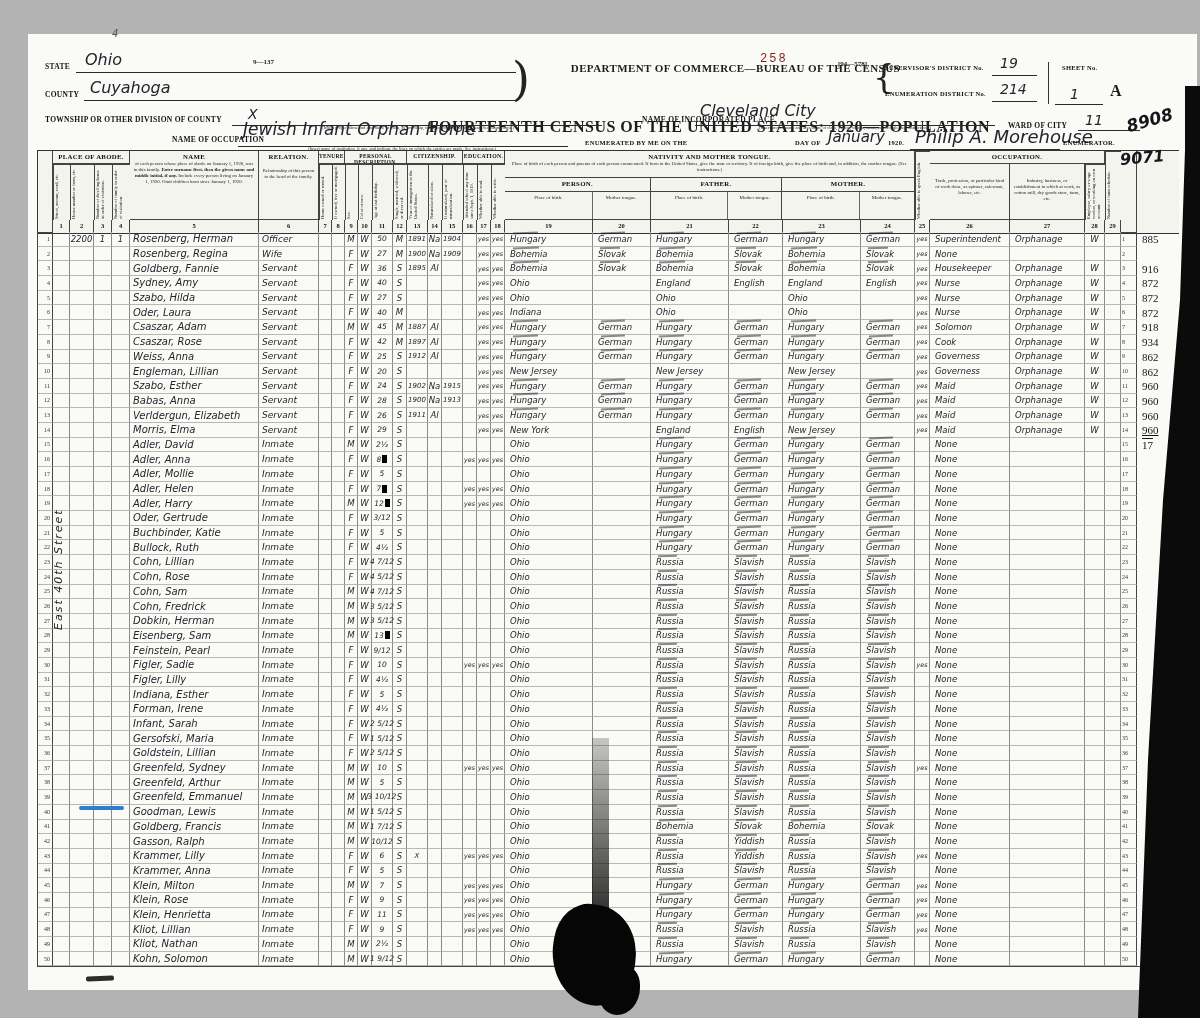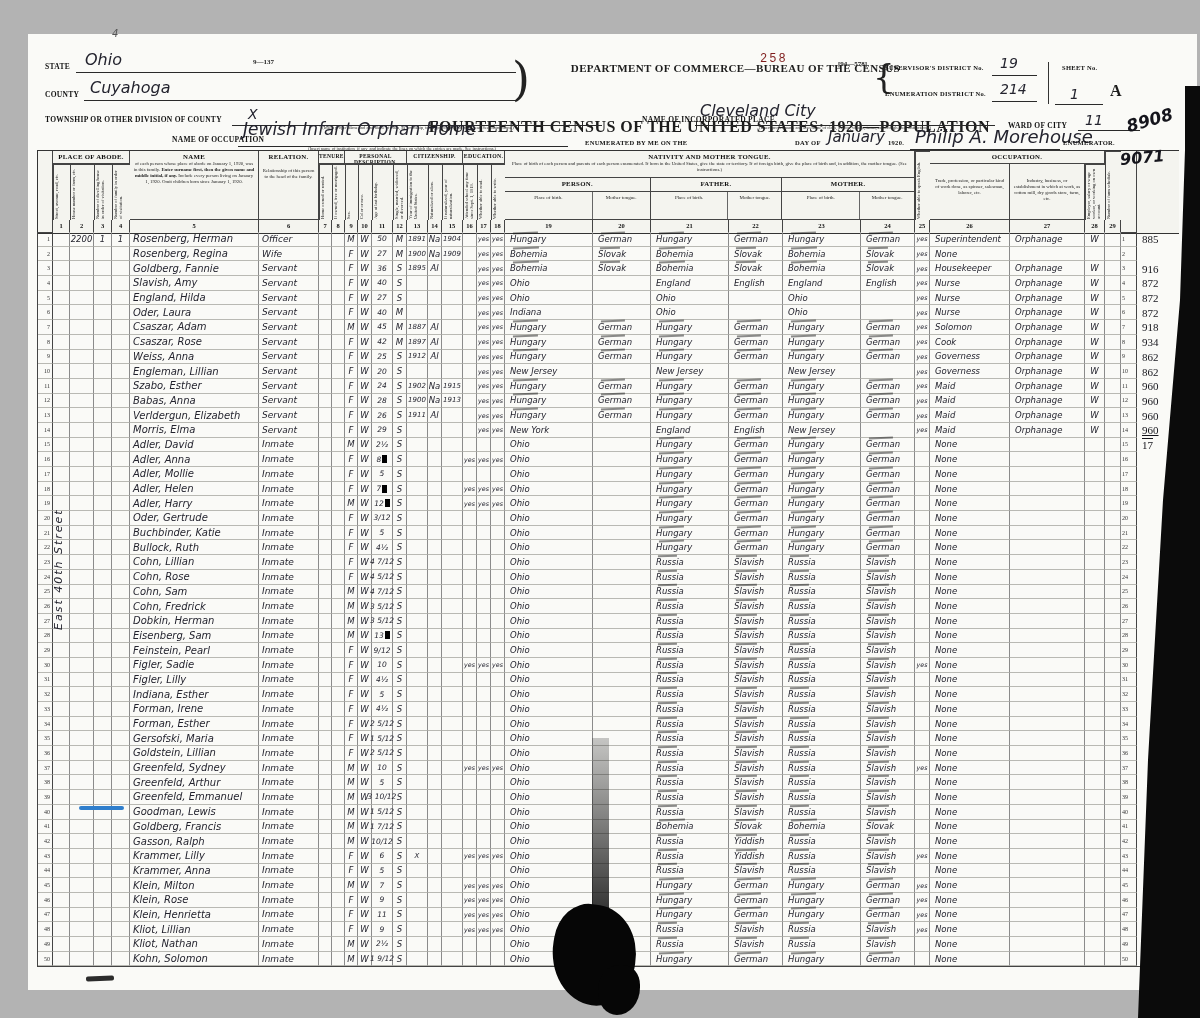--- a/index.html
+++ b/index.html
@@ -458,21 +458,21 @@
         <span>916</span>
       </div>
       <div class="cell rn">
         <span>4</span>
       </div>
       <div class="cell cell"></div>
       <div class="cell hw c-h"></div>
       <div class="cell hw c-c"></div>
       <div class="cell hw c-c"></div>
       <div class="cell hw c-name">
-        <span>Slavish, Amy</span>
+        <span>Sydney, Amy</span>
       </div>
       <div class="cell hw c-rel">
         <span>Servant</span>
       </div>
       <div class="cell cell"></div>
       <div class="cell cell"></div>
       <div class="cell hw c-c">
         <span>F</span>
       </div>
       <div class="cell hw c-c">
@@ -530,21 +530,21 @@
         <span>872</span>
       </div>
       <div class="cell rn">
         <span>5</span>
       </div>
       <div class="cell cell"></div>
       <div class="cell hw c-h"></div>
       <div class="cell hw c-c"></div>
       <div class="cell hw c-c"></div>
       <div class="cell hw c-name">
-        <span>England, Hilda</span>
+        <span>Szabo, Hilda</span>
       </div>
       <div class="cell hw c-rel">
         <span>Servant</span>
       </div>
       <div class="cell cell"></div>
       <div class="cell cell"></div>
       <div class="cell hw c-c">
         <span>F</span>
       </div>
       <div class="cell hw c-c">
@@ -2448,21 +2448,21 @@
       </div>
       <div class="cell mg"></div>
       <div class="cell rn">
         <span>34</span>
       </div>
       <div class="cell cell"></div>
       <div class="cell hw c-h"></div>
       <div class="cell hw c-c"></div>
       <div class="cell hw c-c"></div>
       <div class="cell hw c-name">
-        <span>Forman, Esther</span>
+        <span>Infant, Sarah</span>
       </div>
       <div class="cell hw c-rel">
         <span>Inmate</span>
       </div>
       <div class="cell cell"></div>
       <div class="cell cell"></div>
       <div class="cell hw c-c">
         <span>F</span>
       </div>
       <div class="cell hw c-c">

